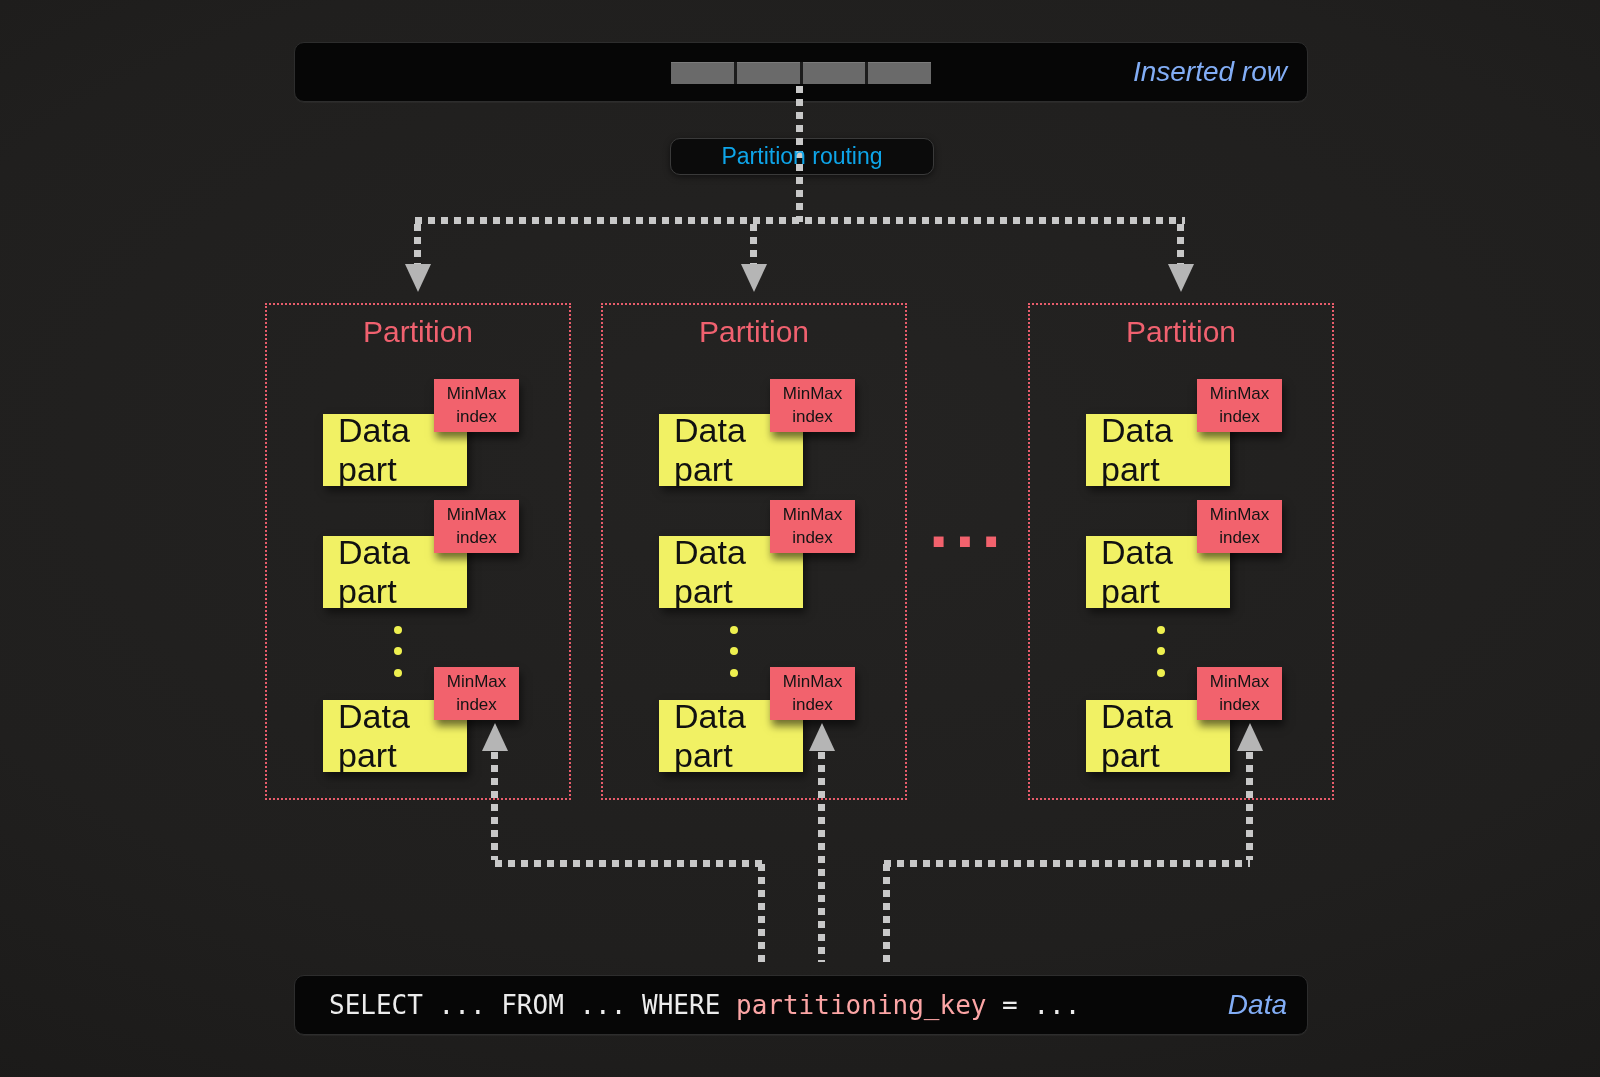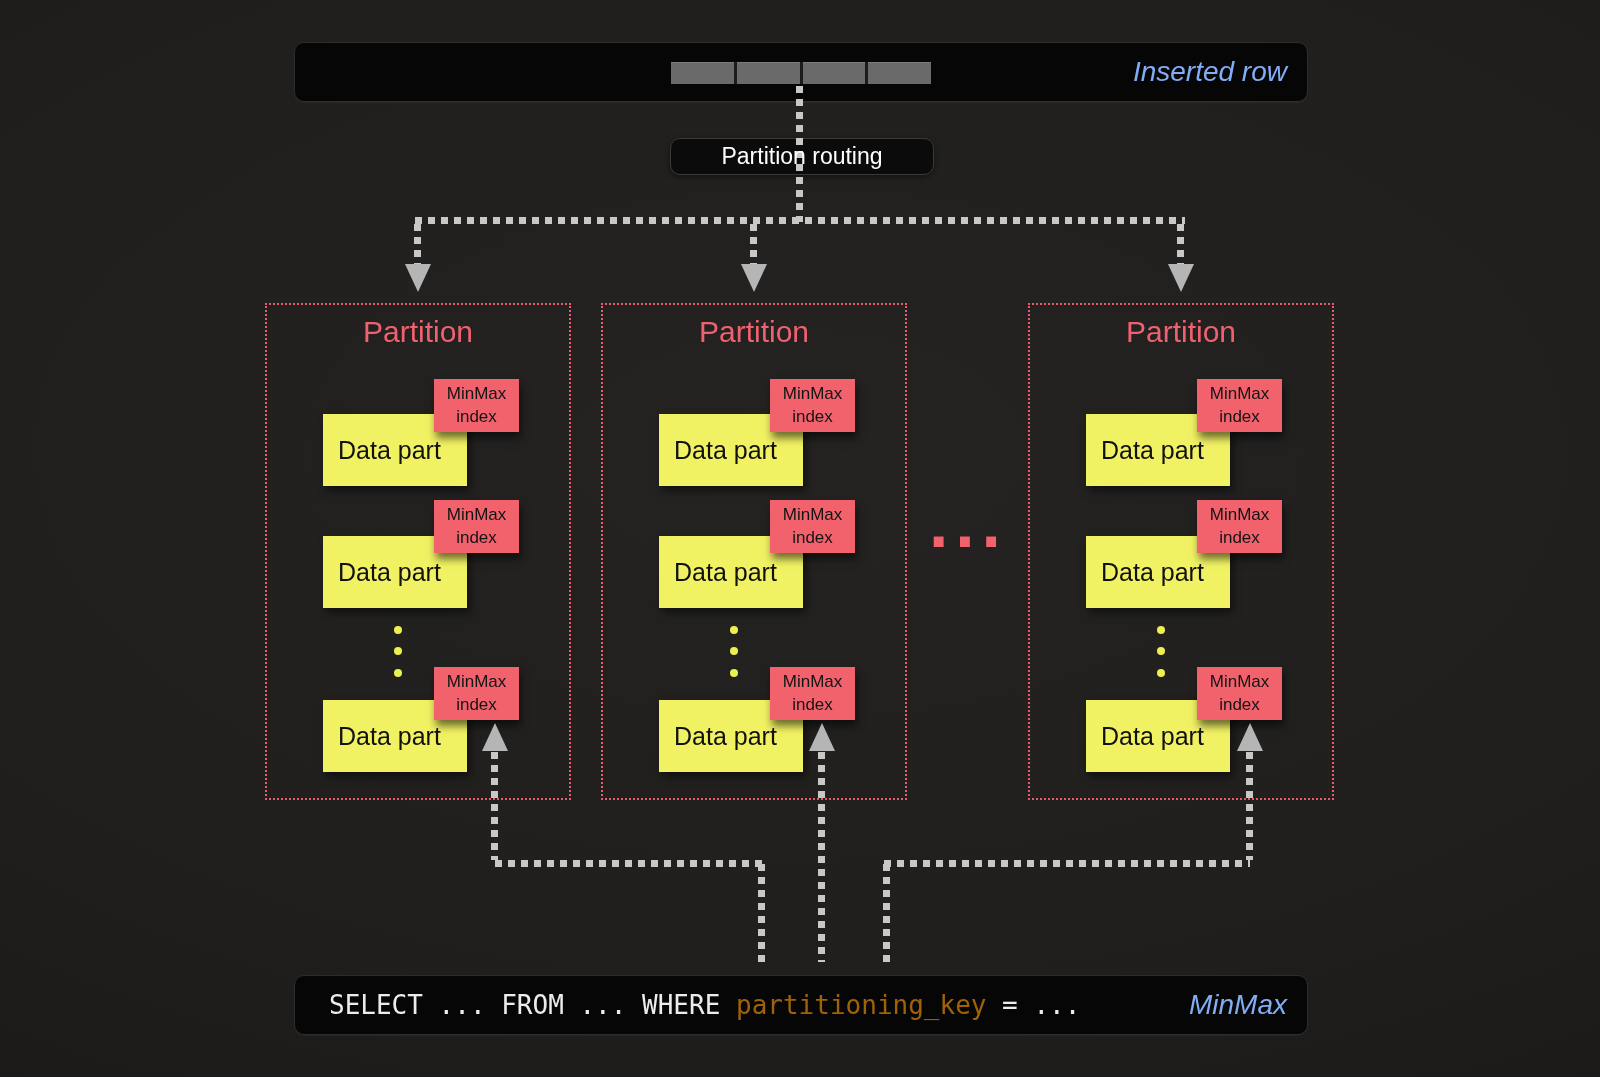--- a/index.html
+++ b/index.html
@@ -22,32 +22,32 @@
   }
   #row-segments{
     position:absolute;left:376px;top:19px;width:260px;height:22px;
     display:flex;gap:3px;background:#1c1c1c;
   }
   #row-segments .cell{flex:1;background:#6a6a6a;box-shadow:inset 0 1px 0 rgba(255,255,255,0.12);}
   #sql-text{
     padding-left:34px;font-family:"DejaVu Sans Mono", monospace;
     font-size:26px;color:#ececec;white-space:pre;
   }
-  #sql-text .sql-key{color:#a16207;}
+  #sql-text .sql-key{color:#fca5a5;}
   
   .pill{
     position:absolute;background:rgba(10,10,10,0.93);border:1px solid #3a3a3a;border-radius:10px;
     box-shadow:0 2px 6px rgba(0,0,0,0.5);
   }
   #routing-pill{left:670px;top:138px;width:262px;height:35px;}
   #pruning-pill{left:693px;top:895px;width:247px;height:38px;}
   .pill .label{
     position:relative;z-index:6;width:100%;height:100%;
     display:flex;align-items:center;justify-content:center;
-    color:#ffffff;font-size:23px;
+    color:#0ea5e9;font-size:23px;
   }
   
   .vline,.hline{position:absolute;z-index:3;}
   .vline{width:7px;background:repeating-linear-gradient(180deg,#c8c8c8 0 7px,transparent 7px 13px);}
   .hline{height:7px;background:repeating-linear-gradient(90deg,#c8c8c8 0 7px,transparent 7px 13px);}
   .arrow-down{
     position:absolute;z-index:3;width:0;height:0;
     border-left:13px solid transparent;border-right:13px solid transparent;
     border-top:28px solid #b5b5b5;
   }
@@ -71,21 +71,21 @@
     background:#f2626d;box-shadow:2px 6px 8px rgba(0,0,0,0.55);
     display:flex;align-items:center;justify-content:center;text-align:center;
     font-size:17px;line-height:1.32;color:#141414;
   }
   .minmax.m1{top:74px}.minmax.m2{top:195px}.minmax.m3{top:362px}
   .datapart{
     position:absolute;left:56px;width:144px;height:72px;z-index:1;
     background:#f1f164;box-shadow:3px 5px 8px rgba(0,0,0,0.5);
     display:flex;align-items:center;
     padding-left:15px;box-sizing:border-box;
-    font-size:25px;color:#111;
+    font-size:34px;color:#111;
   }
   .datapart.d1{top:109px}.datapart.d2{top:231px}.datapart.d3{top:395px}
   .ydot{position:absolute;left:127px;width:8px;height:8px;border-radius:50%;background:#eef04f;}
   .ydot.y1{top:321px}.ydot.y2{top:342px}.ydot.y3{top:364px}
   
   #between-ellipsis{
     position:absolute;left:928px;top:500px;width:75px;text-align:center;
     color:#f2626d;font-size:56px;font-weight:bold;letter-spacing:5px;line-height:1;
     font-family:"DejaVu Sans", sans-serif;
   }
@@ -166,16 +166,16 @@
   <div class="vline" style="left:818px;top:752px;height:210px;"></div>
   <div class="vline" style="left:1246px;top:752px;height:108px;"></div>
   <div class="hline" style="left:495px;top:860px;width:270px;"></div>
   <div class="hline" style="left:884px;top:860px;width:366px;"></div>
   <div class="vline" style="left:758px;top:864px;height:98px;"></div>
   <div class="vline" style="left:883px;top:864px;height:98px;"></div>
 
 
   <div class="bar" id="query-bar">
     <div id="sql-text"><span>SELECT ... FROM ... WHERE </span><span class="sql-key">partitioning_key</span><span> = ...</span></div>
-    <div class="bar-label-right">MinMax</div>
+    <div class="bar-label-right">Data</div>
   </div>
 
 </div>
 
 </body></html>

